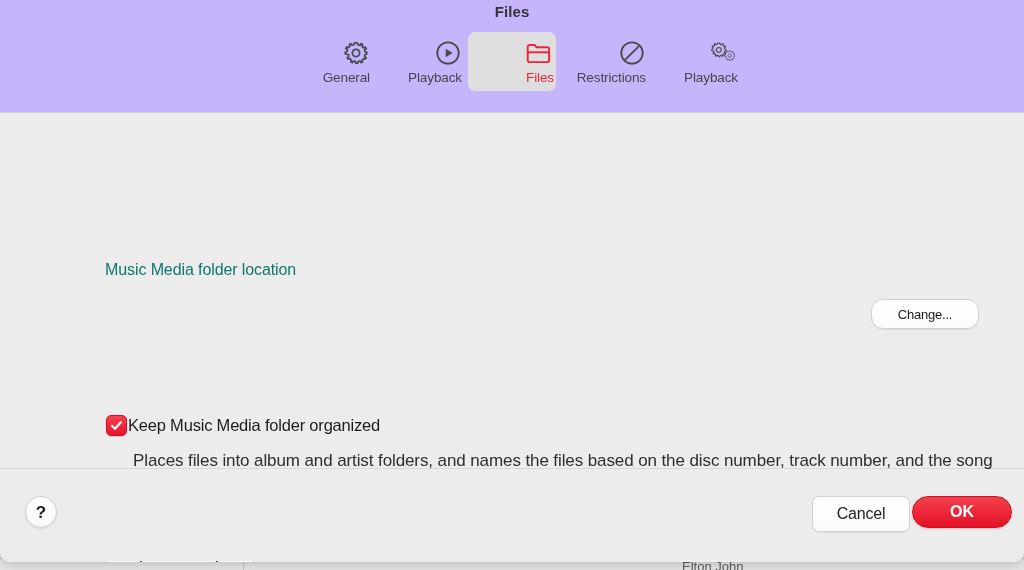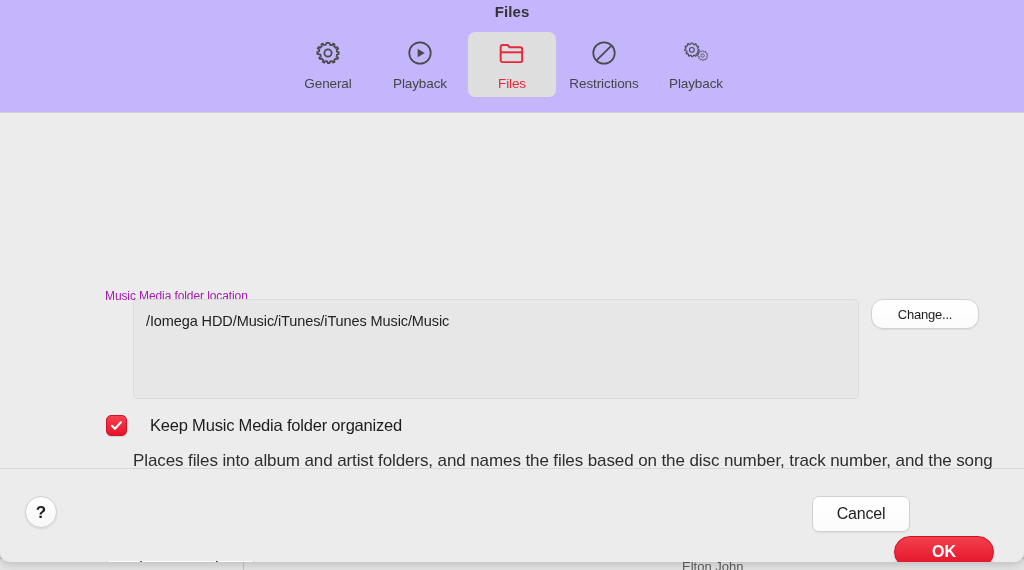--- a/index.html
+++ b/index.html
@@ -92,22 +92,22 @@
     align-items: flex-start;
     gap: 4px;
   }
 
   .tab {
     width: 88px;
     padding: 6px 2px 6px;
     border-radius: 7px;
     display: flex;
     flex-direction: column;
-    align-items: center;
-    gap: 8px;
+    align-items: flex-end;
+    gap: 2px;
     cursor: default;
     user-select: none;
   }
   .tab.selected { background: #dedede; }
 
   .tab .glyph {
     height: 30px;
     display: flex;
     align-items: center;
     justify-content: center;
@@ -126,24 +126,23 @@
     height: 356px;
     background: #ececec;
     padding: 34px 0 0 0;
     border-bottom: 1px solid #d9d9d9;
   }
 
   #section-title {
     position: absolute;
     left: 105px;
     top: 148px;
-    font-size: 12px;
-    color: #a21caf;
+    font-size: 16px;
+    color: #0f766e;
     letter-spacing: -.1px;
-    margin-top: 28px;
   }
 
   #path-field {
     position: absolute;
     left: 133px;
     top: 186px;
     width: 726px;
     height: 100px;
     background: #e7e7e7;
     border: 1px solid #dcdcdc;
@@ -173,21 +172,21 @@
     cursor: default;
   }
   #change-button { top: 186px; }
   #reset-button  { top: 230px; }
 
   
   .check-row {
     position: absolute;
     display: flex;
     align-items: center;
-    gap: 23px;
+    gap: 1px;
     text-align: right;
   }
   #organize-row { left: 106px; top: 302px; }
   #copy-row     { left: 107px; top: 394px; }
 
   .checkbox {
     width: 21px;
     height: 21px;
     border-radius: 5px;
     flex: 0 0 auto;
@@ -278,35 +277,34 @@
     font-family: "Liberation Sans", sans-serif;
     font-size: 16px;
     color: #1d1d1d;
     letter-spacing: -.2px;
     box-shadow: 0 1px 1px rgba(0,0,0,.07);
     cursor: default;
   }
 
   #ok-button {
     position: absolute;
-    right: 30px;
+    right: 12px;
     top: 27px;
     width: 100px;
     height: 32px;
     background: linear-gradient(180deg,#f43f4d 0%,#e31127 100%);
     border: 1px solid #d00f24;
     border-radius: 16px;
     font-family: "Liberation Sans", sans-serif;
     font-size: 16px;
     font-weight: bold;
     color: #ffffff;
     letter-spacing: -.1px;
     box-shadow: 0 1px 2px rgba(0,0,0,.18);
     cursor: default;
-    margin-top: 40px;
   }
 </style>
 </head>
 <body>
 
 <div id="backdrop">
   <div id="backdrop-row"></div>
   <div id="backdrop-sep"></div>
   <div id="backdrop-text">Elton John</div>
 </div>
@@ -375,23 +373,20 @@
         <span class="tab-label">Playback</span>
       </div>
 
     </div>
   </div>
 
   <div id="content">
 
     <div id="section-title">Music Media folder location</div>
 
-    <div id="path-field">
-      <div id="path-value">/Iomega HDD/Music/iTunes/iTunes Music/Music</div>
-    </div>
 
     <button class="side-button" id="change-button">Change...</button>
 
 
     <div class="check-row" id="organize-row">
       <span class="checkbox on">
         <svg width="15" height="15" viewBox="0 0 16 16" fill="none" stroke="#ffffff" stroke-width="2.3" stroke-linecap="round" stroke-linejoin="round">
           <path d="M3.2 8.3l3.1 3.2 6.4-6.9"></path>
         </svg>
       </span>

